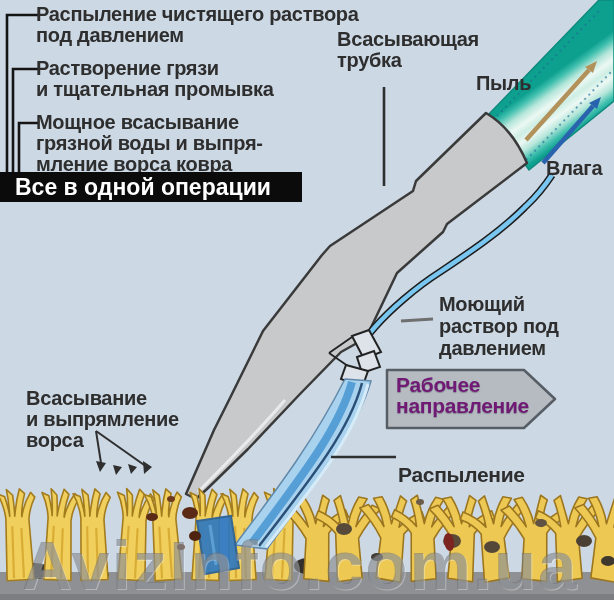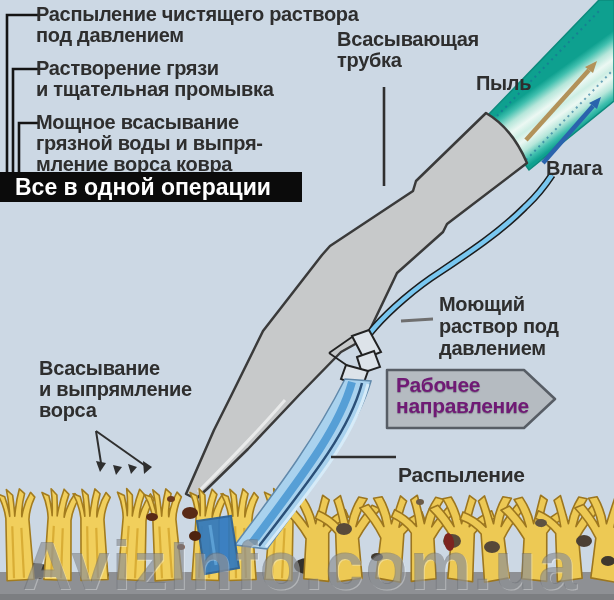--- a/index.html
+++ b/index.html
@@ -16,21 +16,21 @@
   #badge{position:absolute;left:0;top:172px;width:302px;height:30px;background:#0b0b0b;
          color:#ffffff;font-weight:bold;font-size:23px;line-height:30px;padding-left:15px;
          box-sizing:border-box;white-space:nowrap;}
   #suction-tube-label{left:337px;top:29px;}
   #dust-label{left:476px;top:73px;}
   #moisture-label{left:546px;top:158px;}
   #solution-label{left:439px;top:293px;line-height:22px;}
   #direction-label{left:396px;top:374px;color:#701a75;font-size:21px;line-height:21px;
                    text-shadow:0 1px 1px rgba(90,96,104,.55);}
   #spraying-label{left:398px;top:464px;font-size:21px;}
-  #pile-label{left:26px;top:358px;margin-left:13px;}
+  #pile-label{left:26px;top:388px;}
   #watermark{position:absolute;left:22px;top:526px;font-weight:bold;font-size:69px;
              letter-spacing:2px;color:rgba(108,112,117,0.52);white-space:nowrap;
              text-shadow:1px 1px 0 rgba(245,248,250,0.35);}
 </style>
 </head>
 <body>
 
 <div id="stage">
 
 <svg id="art" width="614" height="600" viewBox="0 0 614 600">

